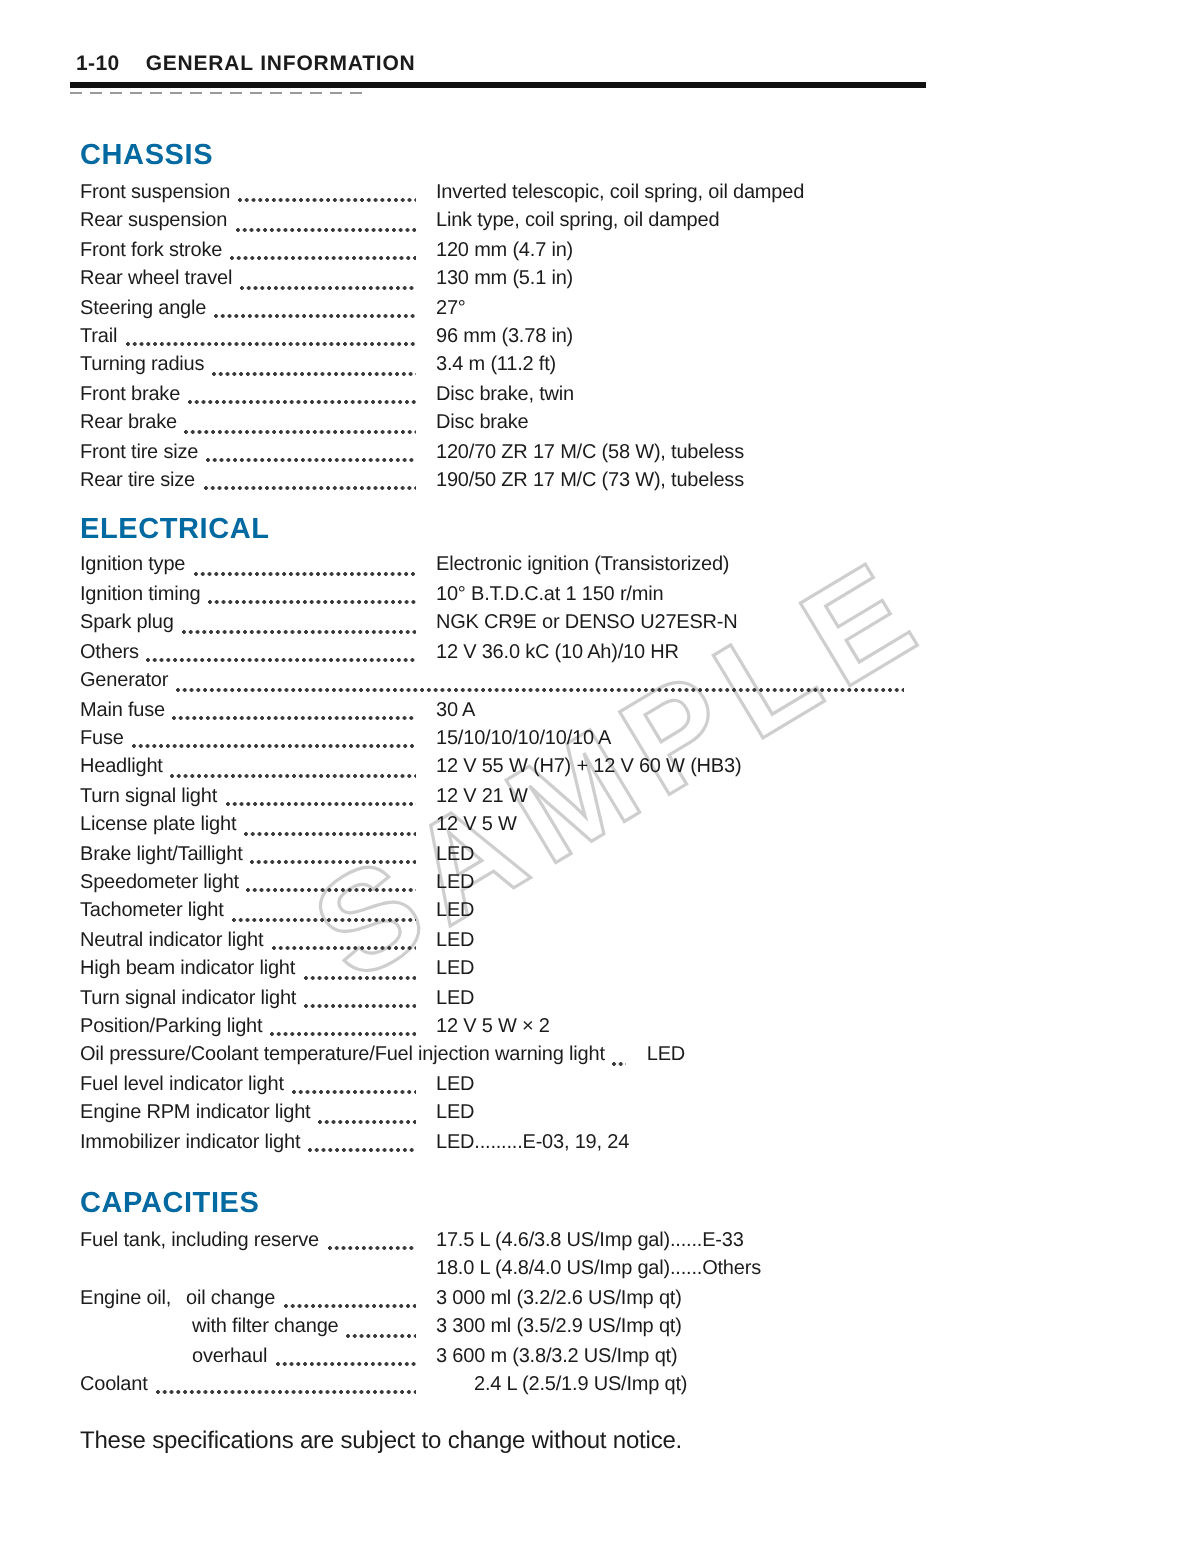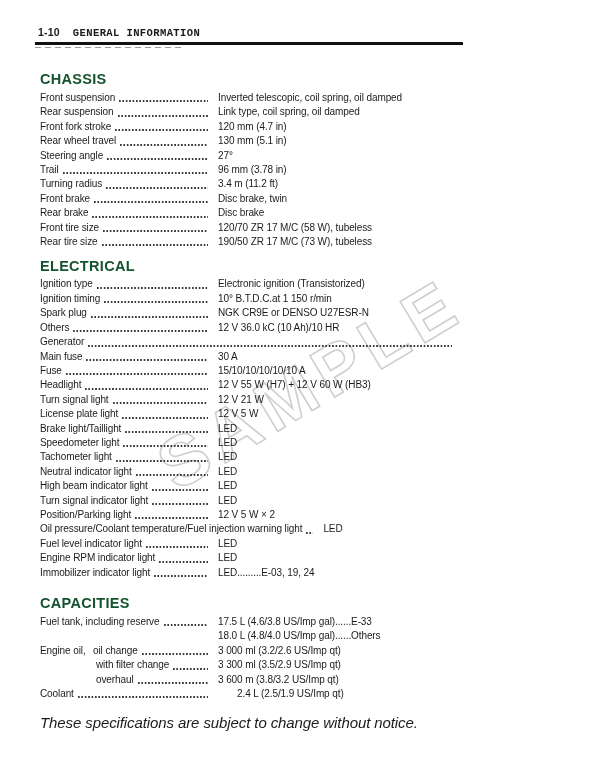--- a/index.html
+++ b/index.html
@@ -10,42 +10,42 @@
     font-family:"Liberation Sans","DejaVu Sans",sans-serif;
     color:#1b1b1b;
     overflow:hidden;
     box-sizing:border-box;
     padding-top:26px;
   }
   
   .header-wrap{position:relative;z-index:2;margin:0 35px;}
   .header-line{display:flex;align-items:baseline;gap:13px;padding-left:3px;}
   .page-number{font-weight:bold;font-size:10.5px;letter-spacing:.2px;}
-  .header-title{font-weight:bold;font-size:10.5px;letter-spacing:.4px;font-family:Liberation Mono, monospace;}
+  .header-title{font-weight:bold;font-size:10.5px;letter-spacing:.4px;}
   .header-rule{margin-top:3px;height:3px;background:#111;}
   .header-subline{
     margin-top:2px;height:1px;width:150px;
     background:repeating-linear-gradient(90deg,#9a9a9a 0 6px,transparent 6px 10px);
   }
   
   .watermark{
     position:absolute;left:90px;top:344px;width:440px;z-index:0;
     text-align:center;
     font-size:70px;font-weight:bold;letter-spacing:8px;
     color:rgba(0,0,0,0);
     -webkit-text-stroke:1.6px #c6c6c6;
     transform:rotate(-31deg);
     opacity:.85;
     user-select:none;
     white-space:nowrap;
   }
   
   .content{position:relative;z-index:1;padding:0 36px 0 40px;}
   section h2{
-    margin:0;font-size:14.5px;font-weight:bold;letter-spacing:.3px;color:#14532d;
+    margin:0;font-size:14.5px;font-weight:bold;letter-spacing:.3px;color:#0369a1;
   }
   .sec-0 h2{margin-top:23px;margin-bottom:4px;}
   .sec-1 h2{margin-top:9px;margin-bottom:3px;}
   .sec-2 h2{margin-top:15px;margin-bottom:4px;}
   .row{
     display:flex;align-items:baseline;
     font-size:10px;line-height:14.4px;
     letter-spacing:-.1px;
   }
   .prefix{flex:0 0 53px;white-space:nowrap;}
@@ -57,21 +57,21 @@
     background-image:radial-gradient(circle at 1px 1px,#3a3a3a .85px,transparent 1.05px);
     background-size:3.4px 2px;background-repeat:repeat-x;
   }
   .row.cont .dots::after{display:none;}
   .val{flex:0 0 244px;white-space:nowrap;}
   .val.vindent{padding-left:19px;box-sizing:border-box;}
   
   .footer{
     position:relative;z-index:1;
     margin:13px 36px 0 40px;
-    font-size:15px;letter-spacing:-.1px;color:#1b1b1b;font-style:italic;
+    font-size:12px;letter-spacing:-.1px;color:#1b1b1b;
   }
 </style>
 </head>
 <body>
 
 <div class="page">
 
   <div class="header-wrap">
     <div class="header-line">
       <span class="page-number">1-10</span>

